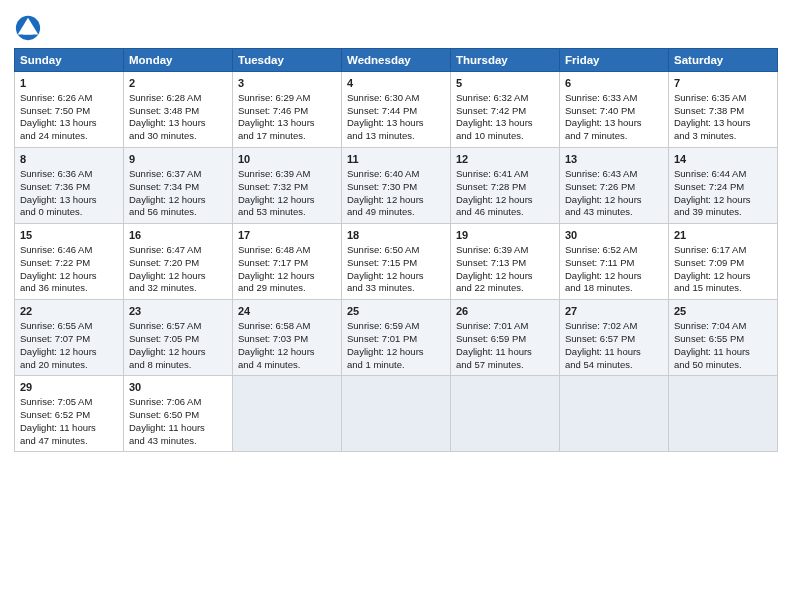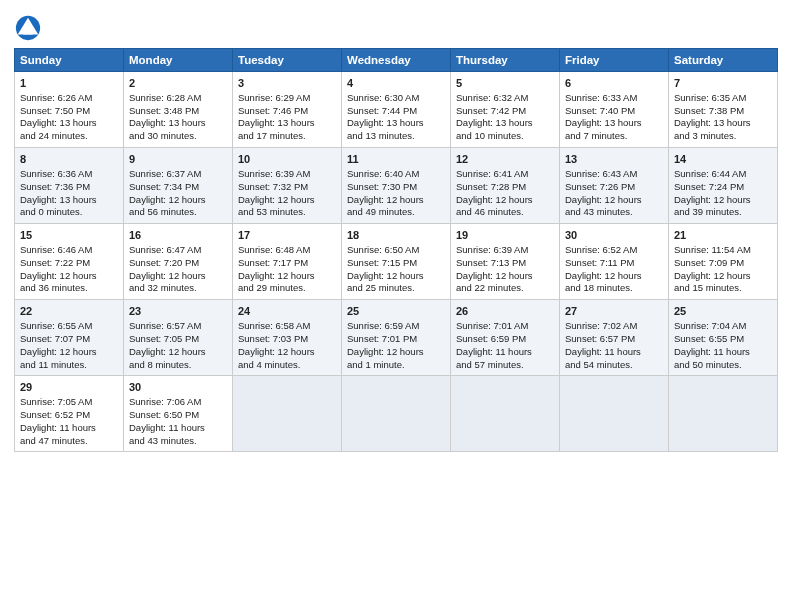--- a/index.html
+++ b/index.html
@@ -256,51 +256,51 @@
             <div>Sunrise: 6:48 AM</div>
             <div>Sunset: 7:17 PM</div>
             <div>Daylight: 12 hours</div>
             <div>and 29 minutes.</div>
           </td>
           <td>
             <span class="day-num">18</span>
             <div>Sunrise: 6:50 AM</div>
             <div>Sunset: 7:15 PM</div>
             <div>Daylight: 12 hours</div>
-            <div>and 25 minutes.</div>
+            <div>and 33 minutes.</div>
           </td>
           <td>
             <span class="day-num">19</span>
             <div>Sunrise: 6:39 AM</div>
             <div>Sunset: 7:13 PM</div>
             <div>Daylight: 12 hours</div>
             <div>and 22 minutes.</div>
           </td>
           <td>
             <span class="day-num">30</span>
             <div>Sunrise: 6:52 AM</div>
             <div>Sunset: 7:11 PM</div>
             <div>Daylight: 12 hours</div>
             <div>and 18 minutes.</div>
           </td>
           <td>
             <span class="day-num">21</span>
-            <div>Sunrise: 11:54 AM</div>
+            <div>Sunrise: 6:17 AM</div>
             <div>Sunset: 7:09 PM</div>
             <div>Daylight: 12 hours</div>
             <div>and 15 minutes.</div>
           </td>
         </tr>
         <tr>
           <td>
             <span class="day-num">22</span>
             <div>Sunrise: 6:55 AM</div>
             <div>Sunset: 7:07 PM</div>
             <div>Daylight: 12 hours</div>
-            <div>and 11 minutes.</div>
+            <div>and 20 minutes.</div>
           </td>
           <td>
             <span class="day-num">23</span>
             <div>Sunrise: 6:57 AM</div>
             <div>Sunset: 7:05 PM</div>
             <div>Daylight: 12 hours</div>
             <div>and 8 minutes.</div>
           </td>
           <td>
             <span class="day-num">24</span>

